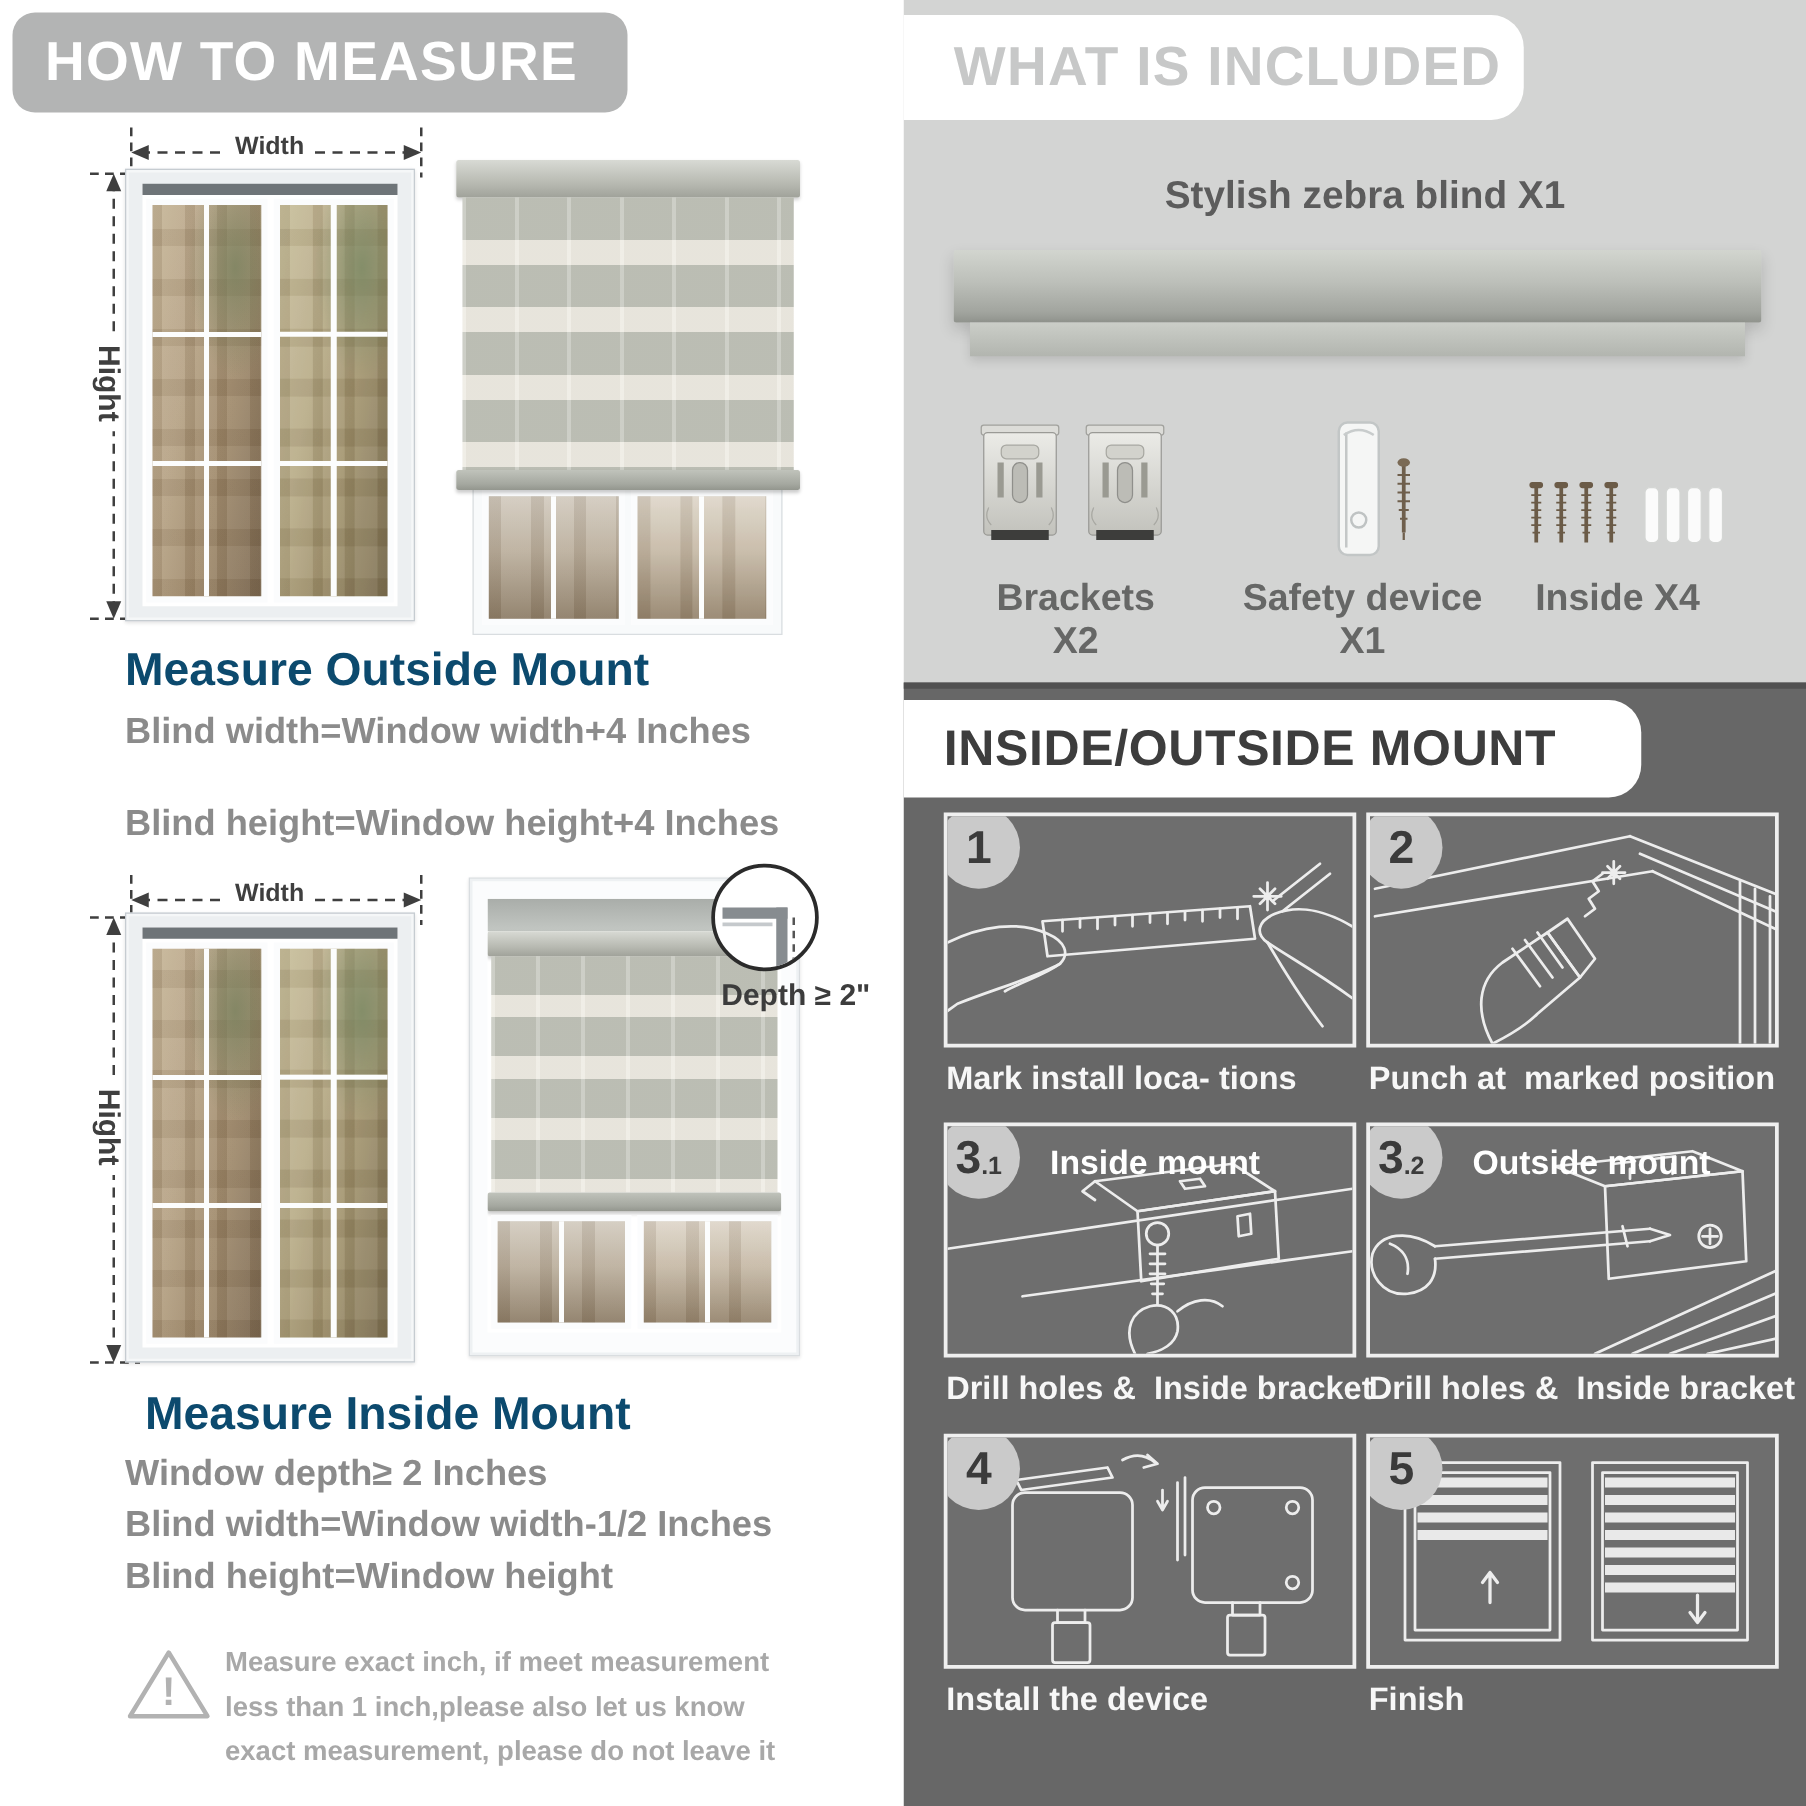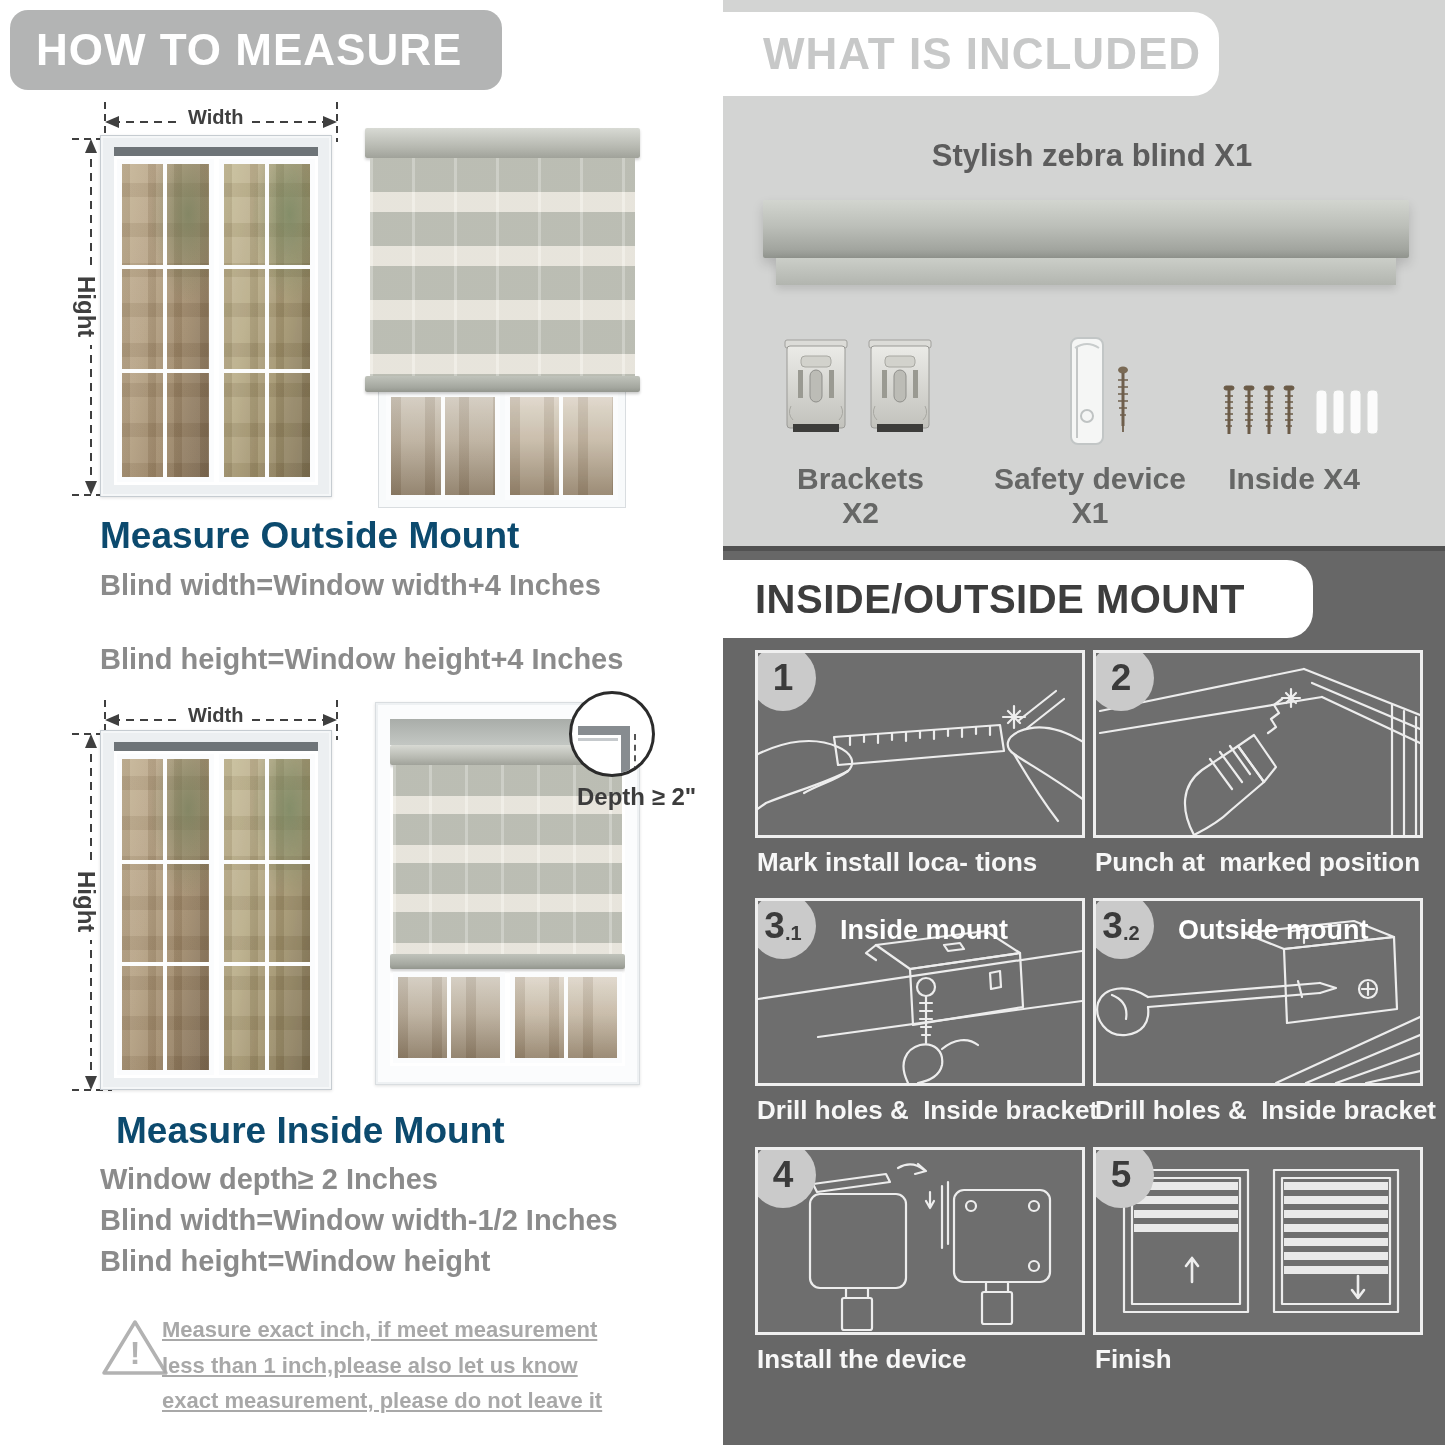--- a/index.html
+++ b/index.html
@@ -217,21 +217,21 @@
 
   <div class="abs section-title" style="left:100px;top:1110px;margin-left:16px;">Measure Inside Mount</div>
   <div class="abs measure-line" style="left:100px;top:1163px;">Window depth≥ 2 Inches</div>
   <div class="abs measure-line" style="left:100px;top:1204px;">Blind width=Window width-1/2 Inches</div>
   <div class="abs measure-line" style="left:100px;top:1245px;">Blind height=Window height</div>
 
   <svg class="abs" style="left:100px;top:1316px;" width="70" height="64" viewBox="0 0 70 64">
     <path d="M35,6 L66,57 L4,57 Z" fill="none" stroke="#b2b2b2" stroke-width="3.5" stroke-linejoin="round"></path>
     <text x="35" y="48" text-anchor="middle" font-size="32" font-weight="bold" fill="#b2b2b2" font-family="Liberation Sans, sans-serif">!</text>
   </svg>
-  <div class="abs warn-text" style="left:162px;top:1312px;width:460px;text-decoration:underline;">Measure exact inch, if meet measurement less than 1 inch,please also let us know exact measurement, please do not leave it</div>
+  <div class="abs warn-text" style="left:180px;top:1312px;width:460px;">Measure exact inch, if meet measurement less than 1 inch,please also let us know exact measurement, please do not leave it</div>
 
   <div class="abs right-top">
     <div class="abs included-banner">
       <span>WHAT IS INCLUDED</span>
     </div>
 
     <div class="abs product-label" style="left:69px;top:138px;width:600px;">Stylish zebra blind X1</div>
 
     <div class="abs big-cassette" style="left:40px;top:200px;width:646px;height:58px;"></div>
     <div class="abs big-cassette-lower" style="left:53px;top:258px;width:620px;height:27px;"></div>

